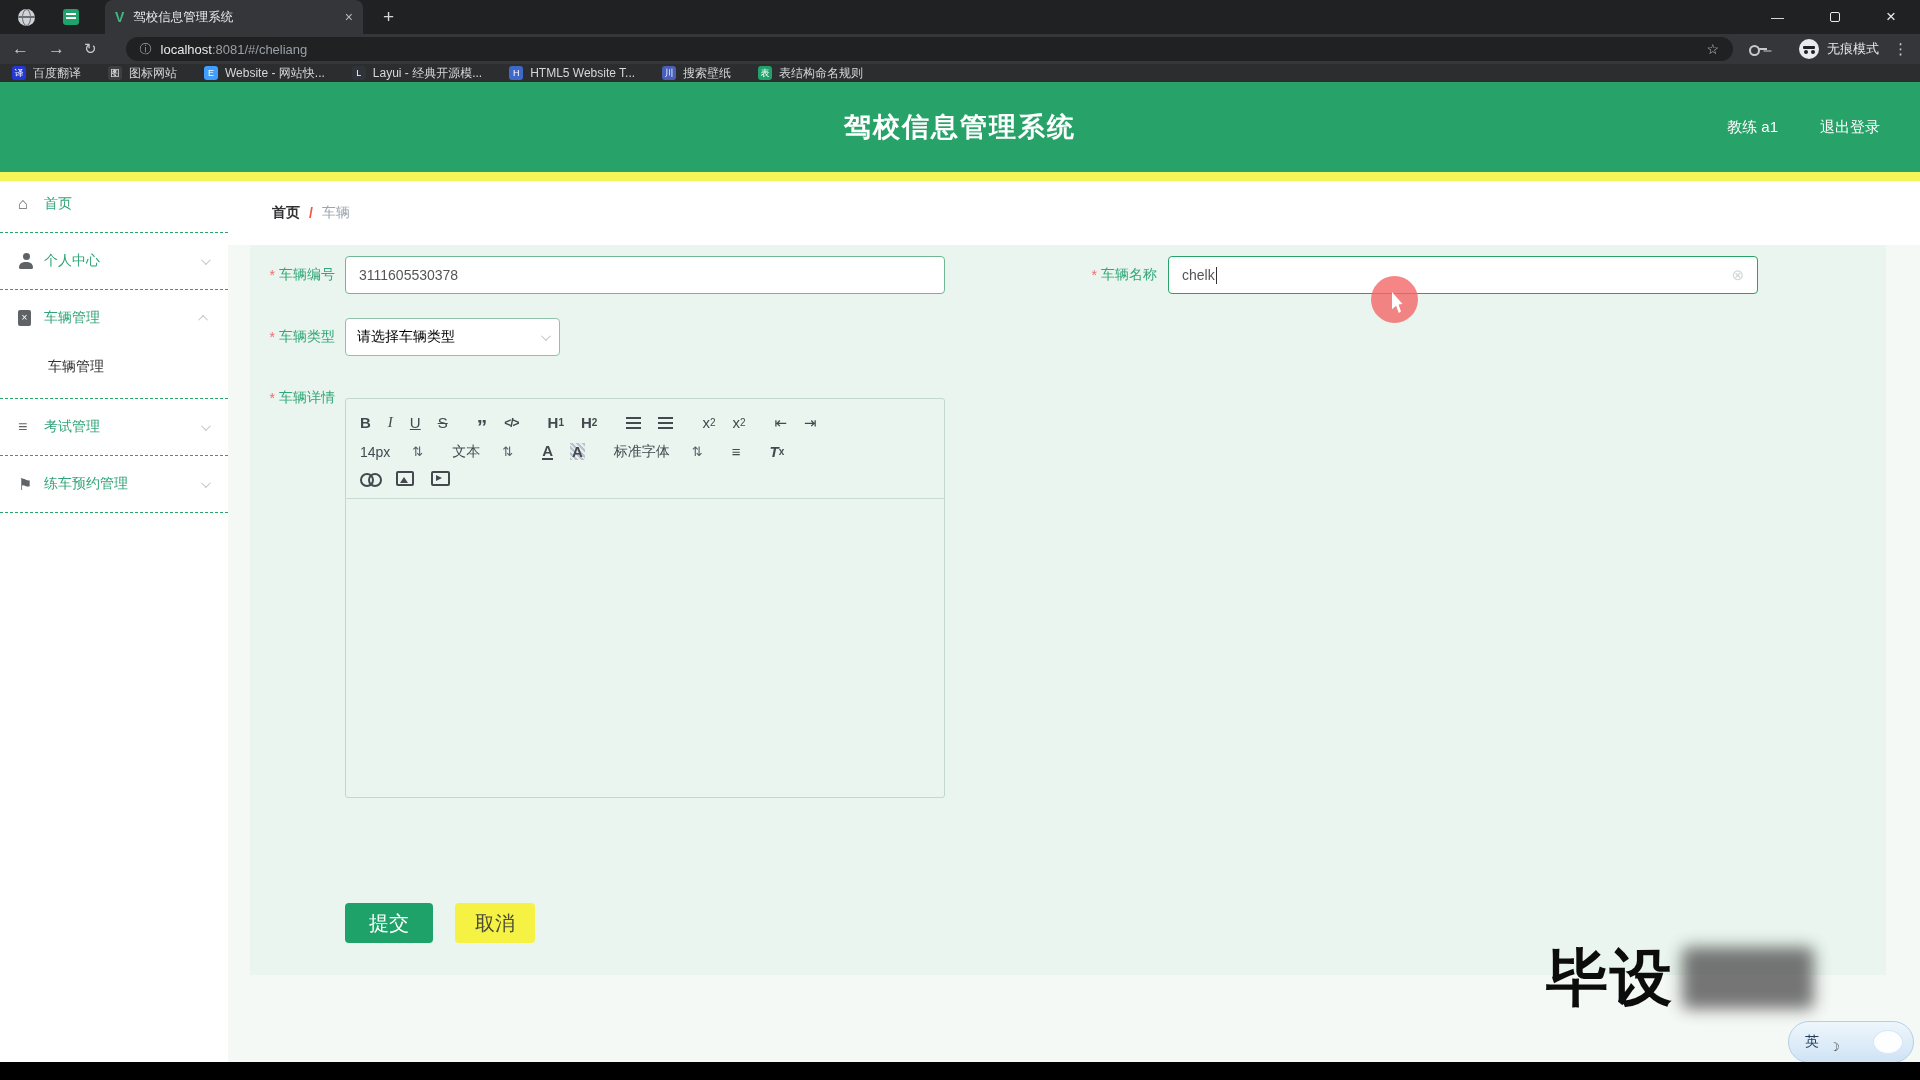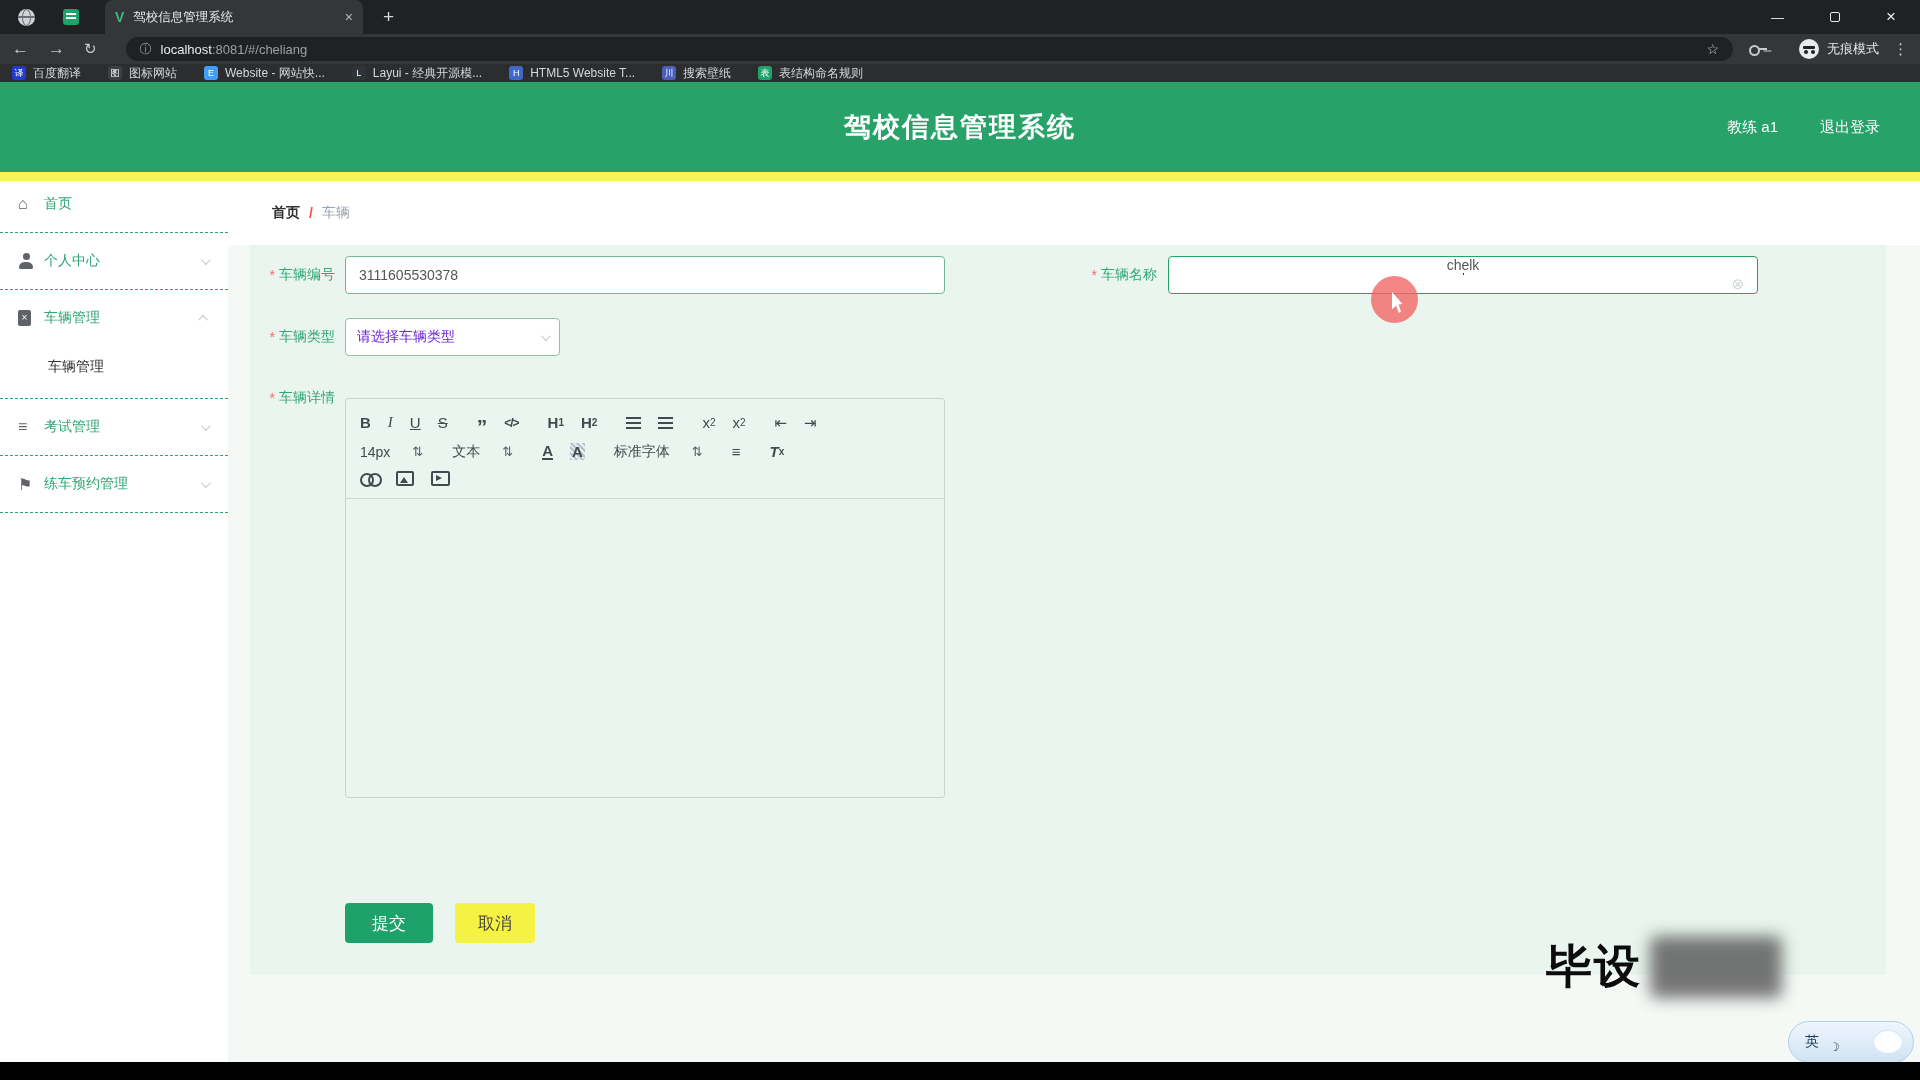--- a/index.html
+++ b/index.html
@@ -67,24 +67,24 @@
   .main { position:absolute; left:228px; top:181px; right:0; bottom:18px; background:#f5f9f6; }
   .crumbbar { position:absolute; left:0; right:0; top:0; height:64px; background:#fff; display:flex; align-items:center; padding-left:44px; font-size:14px; }
   .crumb-home { color:#303133; font-weight:bold; }
   .crumb-sep { color:#ff4d3f; margin:0 9px; font-weight:bold; }
   .crumb-cur { color:#9aa5b1; }
 
   .panel { position:absolute; left:22px; top:64px; right:34px; bottom:87px; background:#e9f5ee; }
   .flabel { position:absolute; height:38px; display:flex; align-items:center; justify-content:flex-end; color:#33a778; font-size:14px; }
   .req { color:#f56c6c; margin-right:4px; }
   .tinput { position:absolute; height:38px; background:#fff; border:1px solid #6fb795; border-radius:4px; display:flex; align-items:center; padding:0 13px; font-size:14px; color:#555; }
-  .tinput.focused { border-color:#27a268;flex-direction:column; }
+  .tinput.focused { border-color:#27a268; }
   .caret { width:1px; height:17px; background:#333; margin-left:1px; animation:none; }
   .clear-x { margin-left:auto; color:#cfd8d2; font-size:15px; }
-  .tselect { position:absolute; height:38px; background:#fff; border:1px solid #8ec3a9; border-radius:4px; display:flex; align-items:center; padding:0 11px; font-size:14px; color:#6d28d9; }
+  .tselect { position:absolute; height:38px; background:#fff; border:1px solid #8ec3a9; border-radius:4px; display:flex; align-items:center; padding:0 11px; font-size:14px; color:#000000; }
   .sel-chev { width:7px; height:7px; border-right:1.5px solid #c0c4cc; border-bottom:1.5px solid #c0c4cc; transform:rotate(45deg) translateY(-2px); margin-left:auto; }
 
   
   .editor { position:absolute; left:95px; top:153px; width:600px; height:400px; border:1px solid #c3d8ca; border-radius:3px; }
   .ed-toolbar { padding:9px 14px 7px; border-bottom:1px solid #c9dccf; }
   .ed-row { display:flex; align-items:center; height:29px; color:#43494f; }
   .ed-btn { margin-right:17px; font-size:15px; display:flex; align-items:center; }
   .ed-gap { margin-right:29px; }
   .b-bold { font-weight:bold; }
   .b-italic { font-style:italic; font-family:"Liberation Serif", serif; }
@@ -105,29 +105,29 @@
   .b-clear sub { font-size:10px; font-style:normal; }
   .icon-link { display:inline-block; width:19px; height:11px; position:relative; }
   .icon-link::before, .icon-link::after { content:""; position:absolute; top:0; width:10px; height:10px; border:2px solid #43494f; border-radius:50%; }
   .icon-link::before { left:0; } .icon-link::after { left:8px; }
   .icon-img { width:18px; height:15px; border:2px solid #43494f; border-radius:2px; position:relative; }
   .icon-img::after { content:""; position:absolute; left:2px; bottom:1px; border-style:solid; border-width:0 4px 6px 4px; border-color:transparent transparent #43494f transparent; }
   .icon-video { width:19px; height:15px; border:2px solid #43494f; border-radius:2px; position:relative; }
   .icon-video::before { content:""; position:absolute; left:3px; top:2px; border-style:solid; border-width:3.5px 0 3.5px 6px; border-color:transparent transparent transparent #43494f; }
   .ed-body { height:300px; }
 
-  .btn { position:absolute; height:40px; border:none; border-radius:4px; font-size:17px; font-family:"Liberation Sans", sans-serif; }
+  .btn { position:absolute; height:40px; border:none; border-radius:4px; font-size:20px; font-family:"Liberation Sans", sans-serif; }
   .btn-submit { left:95px; top:658px; width:88px; background:#1fa26a; color:#fff; }
   .btn-cancel { left:205px; top:658px; width:80px; background:#f5f243; color:#4a4a3a; }
 
   
   .click-dot { position:absolute; left:1371px; top:276px; width:47px; height:47px; border-radius:50%; background:rgba(244,100,100,0.78); }
   .cursor { position:absolute; left:1392px; top:292px; width:15px; height:21px; background:#fff; filter:drop-shadow(0 0 1px #222); clip-path:polygon(0 0,0 82%,28% 66%,45% 100%,60% 93%,44% 60%,70% 57%); }
   .watermark { position:absolute; left:1546px; top:936px; display:flex; align-items:center; }
-  .wm-text { font-size:46px; font-weight:900; color:#0c0c0c; letter-spacing:2px; }
+  .wm-text { font-size:62px; font-weight:900; color:#0c0c0c; letter-spacing:2px; }
   .wm-blur { width:132px; height:62px; margin-left:8px; border-radius:6px; background:#5e5e5e; filter:blur(8px); opacity:.85; }
   .ime { position:absolute; left:1788px; top:1021px; width:126px; height:42px; border-radius:21px; background:linear-gradient(#eef6fd,#cfe3f4); border:1px solid #b5cfe4; display:flex; align-items:center; padding:0 10px; }
   .ime-lang { font-size:14px; color:#1f3b57; margin-left:6px; }
   .ime-moon { font-size:12px; color:#333; margin-left:10px; margin-top:10px; }
   .ime-blob { width:30px; height:24px; border-radius:50%; background:#fdfeff; border:1px solid #d7e6f2; margin-left:auto; }
   .bottom-bar { position:absolute; left:0; bottom:0; width:1920px; height:18px; background:#000; }
 </style>
 </head>
 <body>
 

